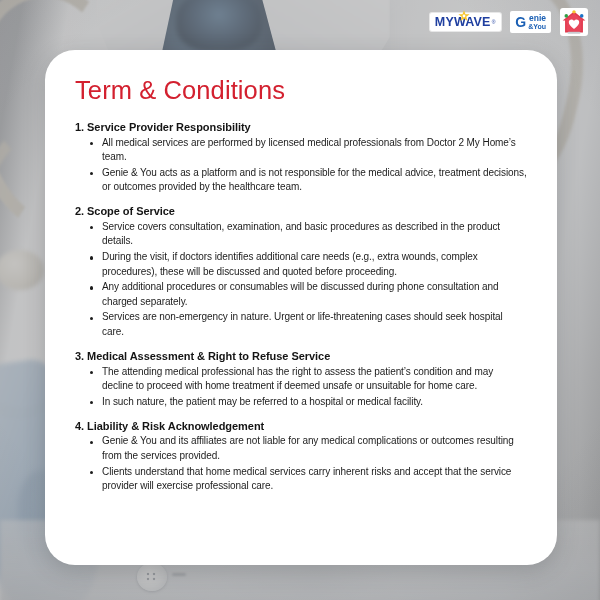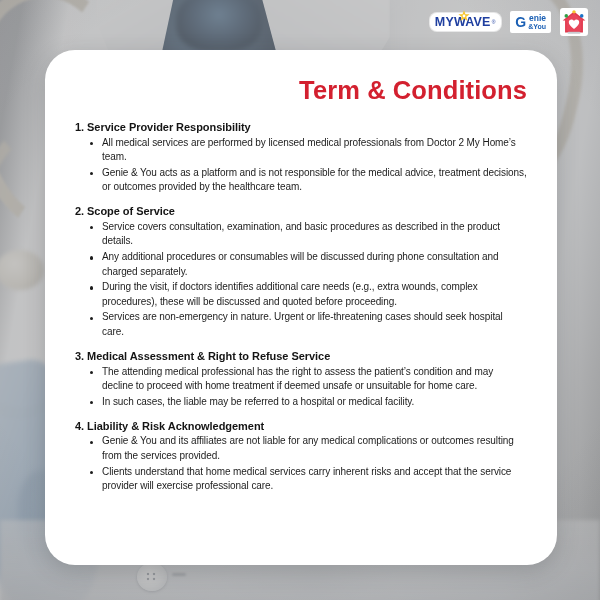--- a/index.html
+++ b/index.html
@@ -157,21 +157,21 @@
   
   .logos{
     position:absolute; right:12px; top:8px;
     display:flex; align-items:center; gap:9px;
     z-index:5;
   }
   .logo-mywave{
     position:relative;
     background:#ffffff;
     padding:3px 6px 3px 5px;
-    border-radius:7px;
+    border-radius:2px;
     display:flex; align-items:center;
     box-shadow:0 0 0 1px rgba(255,255,255,.6);
   }
   .logo-mywave .mw-text{
     font-size:12.5px; font-weight:bold; letter-spacing:.2px;
     color:#1f3fa0; line-height:1;
     font-family:"Liberation Sans", sans-serif;
   }
   .logo-mywave .mw-reg{
     font-size:5px; color:#1f3fa0; vertical-align:super; margin-left:1px;
@@ -200,24 +200,24 @@
   .card{
     position:absolute;
     left:45px; top:50px; width:512px; height:515px;
     background:#ffffff;
     border-radius:30px;
     box-shadow:0 6px 22px rgba(40,44,52,.22);
     padding:22px 30px 0 30px;
     z-index:4;
   }
   .card-title{
-    text-align:right;
+    text-align:left;
     color:#d3202f;
     font-size:25.5px;
-    font-weight:bold;
+    font-weight:normal;
     letter-spacing:.1px;
     margin:4px 0 16px 0;
     font-family:"Liberation Sans", sans-serif;
   }
   .section{ margin-bottom:10.5px; }
   .section-heading{
     font-size:11px;
     font-weight:bold;
     color:#141414;
     margin:0 0 2.5px 0;
@@ -310,31 +310,31 @@
       <ul class="bullets">
         <li>All medical services are performed by licensed medical professionals from Doctor 2 My Home’s team.</li>
         <li>Genie &amp; You acts as a platform and is not responsible for the medical advice, treatment decisions, or outcomes provided by the healthcare team.</li>
       </ul>
     </div>
 
     <div class="section">
       <div class="section-heading">2. Scope of Service</div>
       <ul class="bullets">
         <li>Service covers consultation, examination, and basic procedures as described in the product details.</li>
+        <li>During the visit, if doctors identifies additional care needs (e.g., extra wounds, complex procedures), these will be discussed and quoted before proceeding.</li>
         <li>Any additional procedures or consumables will be discussed during phone consultation and charged separately.</li>
-        <li>During the visit, if doctors identifies additional care needs (e.g., extra wounds, complex procedures), these will be discussed and quoted before proceeding.</li>
         <li>Services are non-emergency in nature. Urgent or life-threatening cases should seek hospital care.</li>
       </ul>
     </div>
 
     <div class="section">
       <div class="section-heading">3. Medical Assessment &amp; Right to Refuse Service</div>
       <ul class="bullets">
         <li>The attending medical professional has the right to assess the patient’s condition and may decline to proceed with home treatment if deemed unsafe or unsuitable for home care.</li>
-        <li>In such cases, the liable may be referred to a hospital or medical facility.</li>
+        <li>In such nature, the patient may be referred to a hospital or medical facility.</li>
       </ul>
     </div>
 
     <div class="section">
       <div class="section-heading">4. Liability &amp; Risk Acknowledgement</div>
       <ul class="bullets">
         <li>Genie &amp; You and its affiliates are not liable for any medical complications or outcomes resulting from the services provided.</li>
         <li>Clients understand that home medical services carry inherent risks and accept that the service provider will exercise professional care.</li>
       </ul>
     </div>

